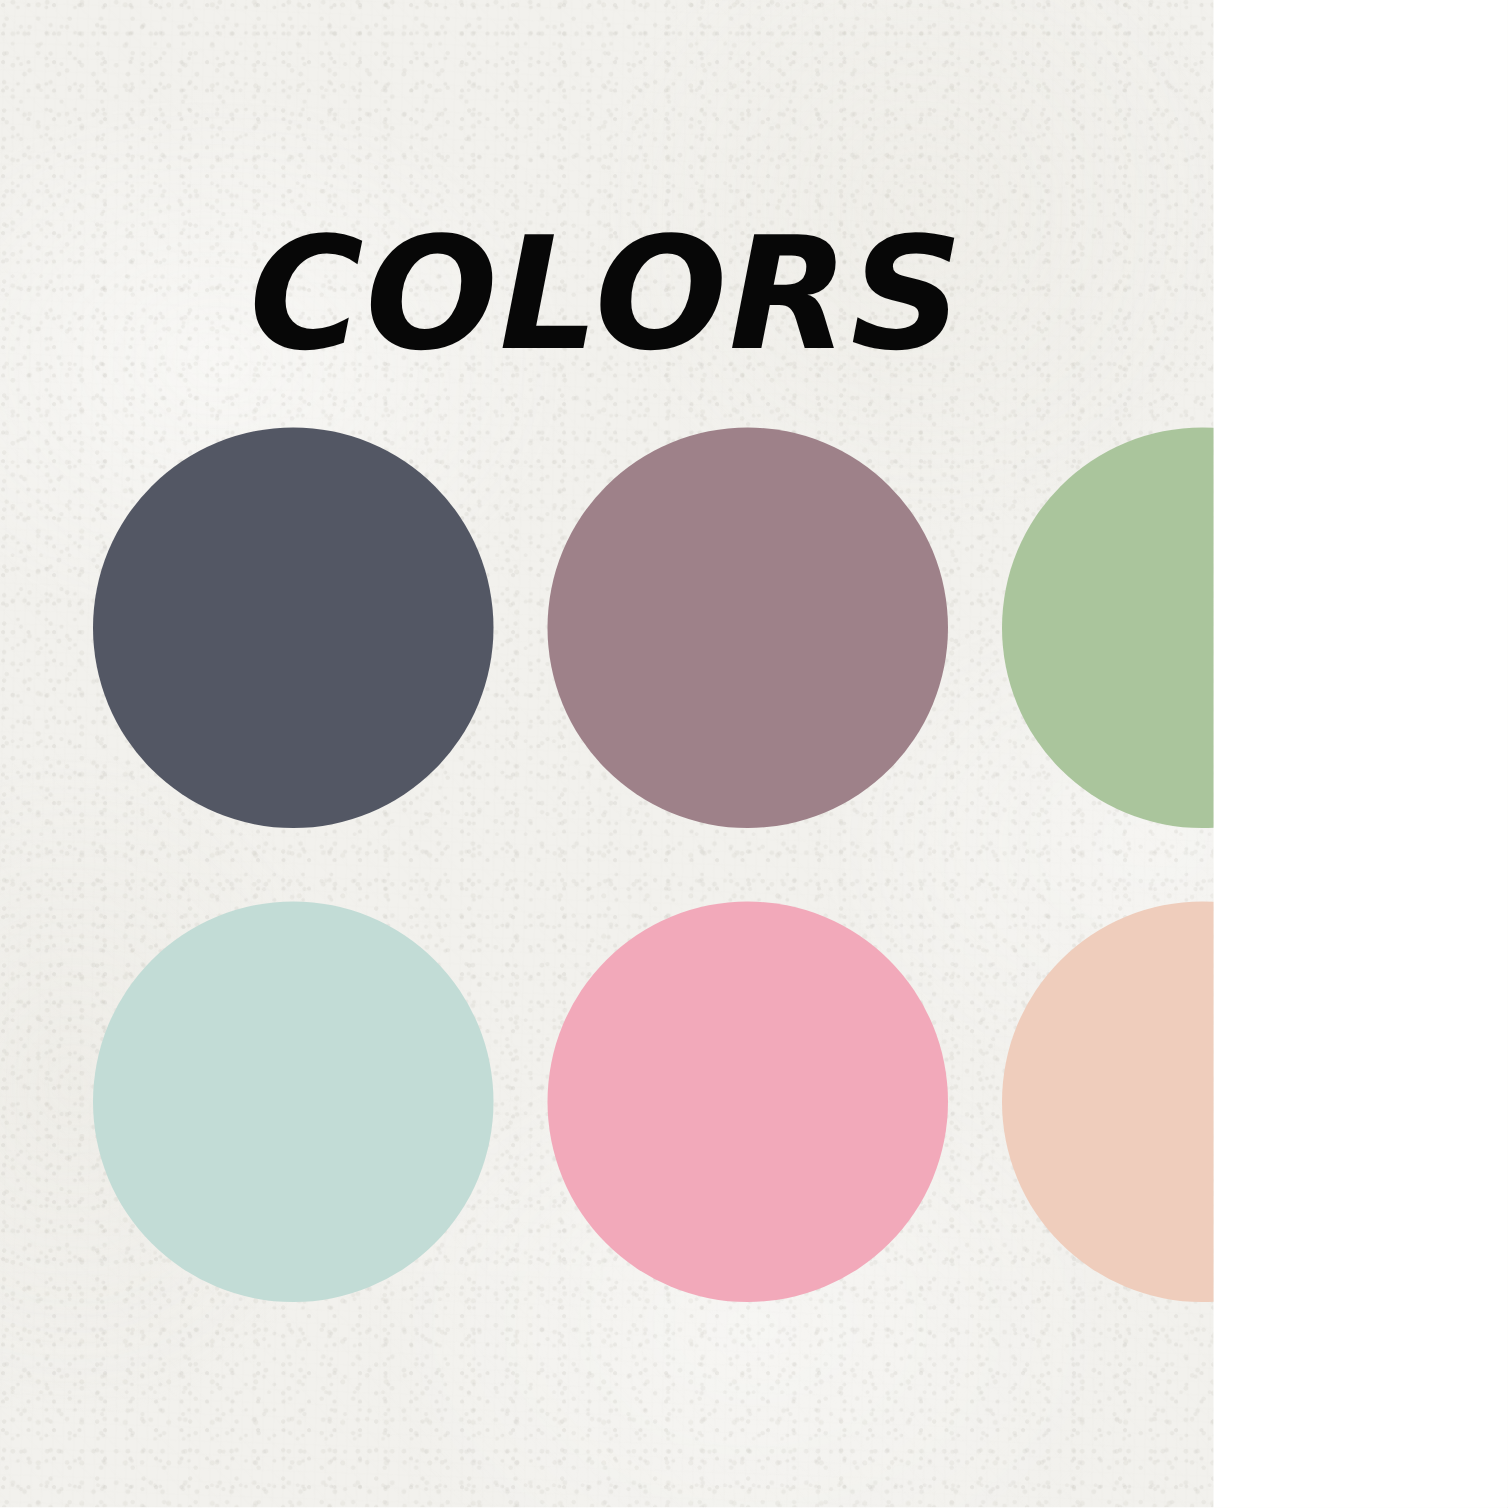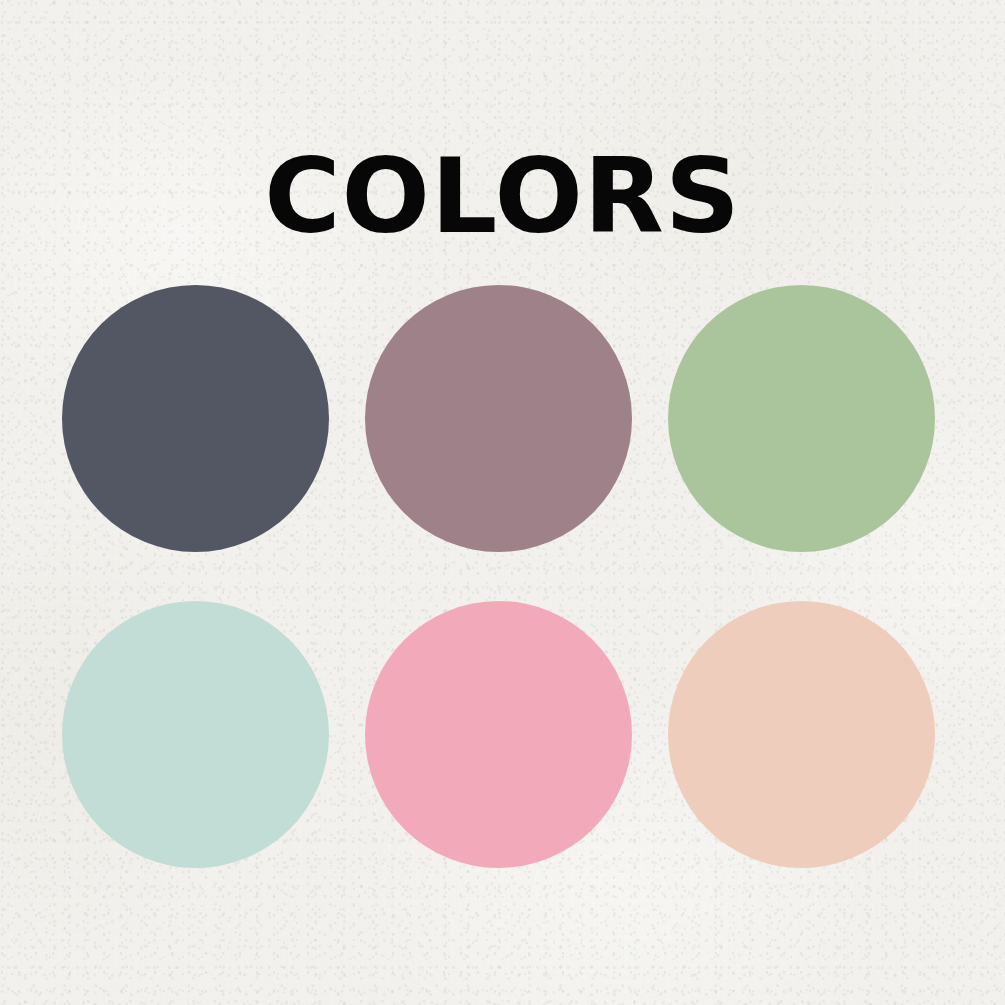--- a/index.html
+++ b/index.html
@@ -4,25 +4,26 @@
 <title>Color Palette</title>
 <style>
   html, body {
     margin: 0;
     padding: 0;
     background: #ffffff;
   }
 
   #palette-page {
     position: relative;
-    width: 1005px;
+    width: 809px;
     height: 1005px;
     overflow: hidden;
     font-family: "Liberation Sans", sans-serif;
     background-color: #f2f1ed;
+    font-style: italic;
   }
 
   
   #paper-texture {
     position: absolute;
     inset: 0;
     pointer-events: none;
     z-index: 3;
     opacity: 0.55;
     mix-blend-mode: multiply;

